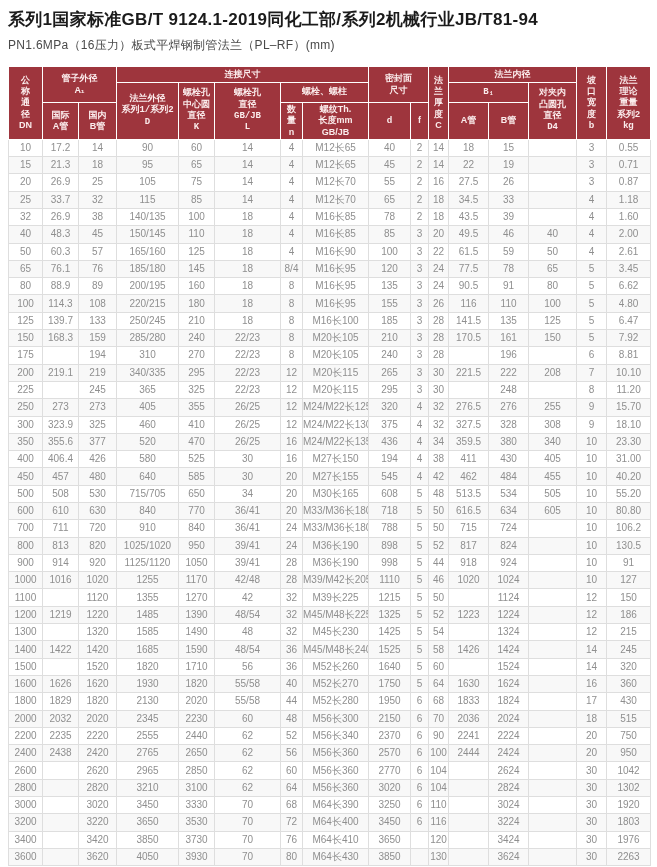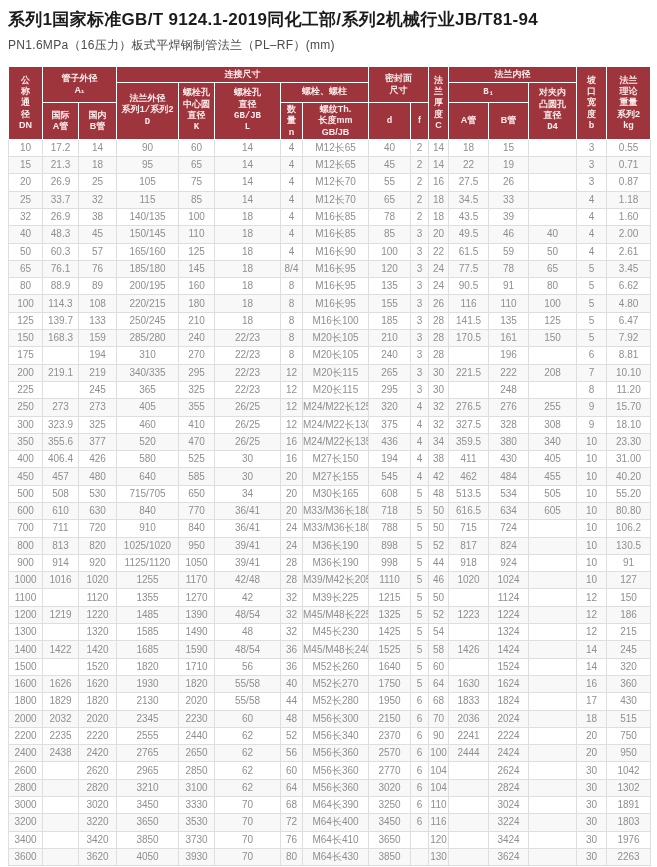--- a/index.html
+++ b/index.html
@@ -823,21 +823,21 @@
           <td>70</td>
           <td>68</td>
           <td>M64长390</td>
           <td>3250</td>
           <td>6</td>
           <td>110</td>
           <td></td>
           <td>3024</td>
           <td></td>
           <td>30</td>
-          <td>1891</td>
+          <td>1920</td>
         </tr>
         <tr>
           <td>3200</td>
           <td></td>
           <td>3220</td>
           <td>3650</td>
           <td>3530</td>
           <td>70</td>
           <td>72</td>
           <td>M64长400</td>

